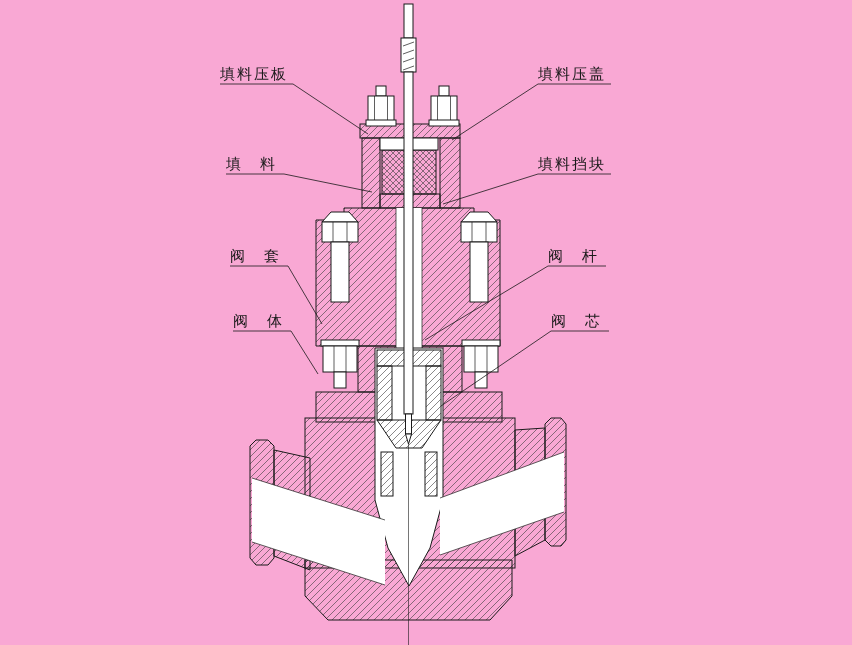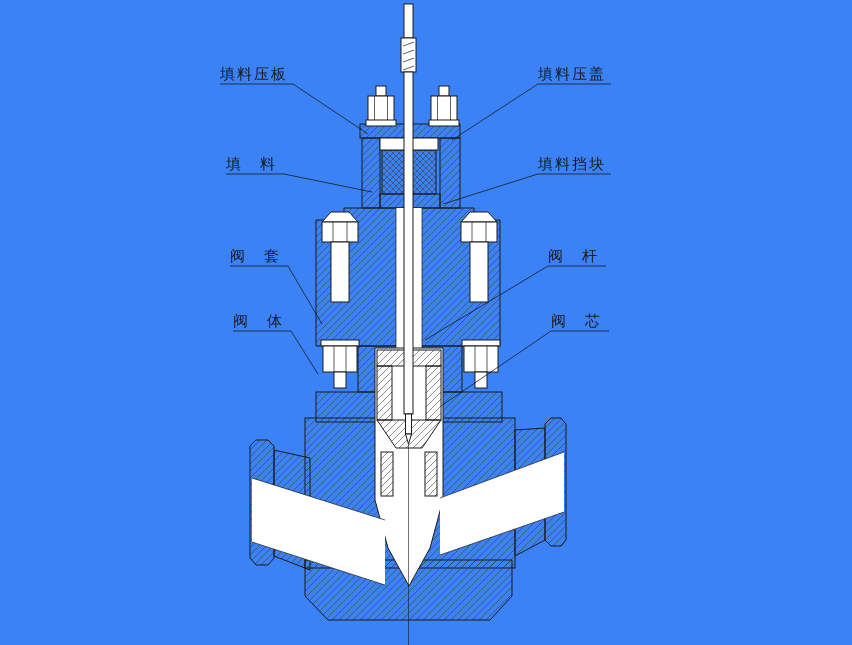--- a/index.html
+++ b/index.html
@@ -8,21 +8,21 @@
     background: #ffffff;
     width: 852px;
     height: 645px;
     overflow: hidden;
     font-family: "Liberation Sans", sans-serif;
   }
   .stage {
     position: relative;
     width: 852px;
     height: 645px;
-    background: #3b82f6;
+    background: #f9a8d4;
   }
   svg { display: block; }
   .outline { fill: #ffffff; stroke: #1a1a1a; stroke-width: 1; }
   .hatched { fill: url(#hatch); stroke: #1a1a1a; stroke-width: 1; }
   .xhatched { fill: url(#cross); stroke: #1a1a1a; stroke-width: 1; }
   .whitefill { fill: #ffffff; stroke: none; }
   .thin { fill: none; stroke: #1a1a1a; stroke-width: 0.7; }
   .leader { fill: none; stroke: #1a1a1a; stroke-width: 0.8; }
   .lbl {
     font-family: "Liberation Sans", sans-serif;

